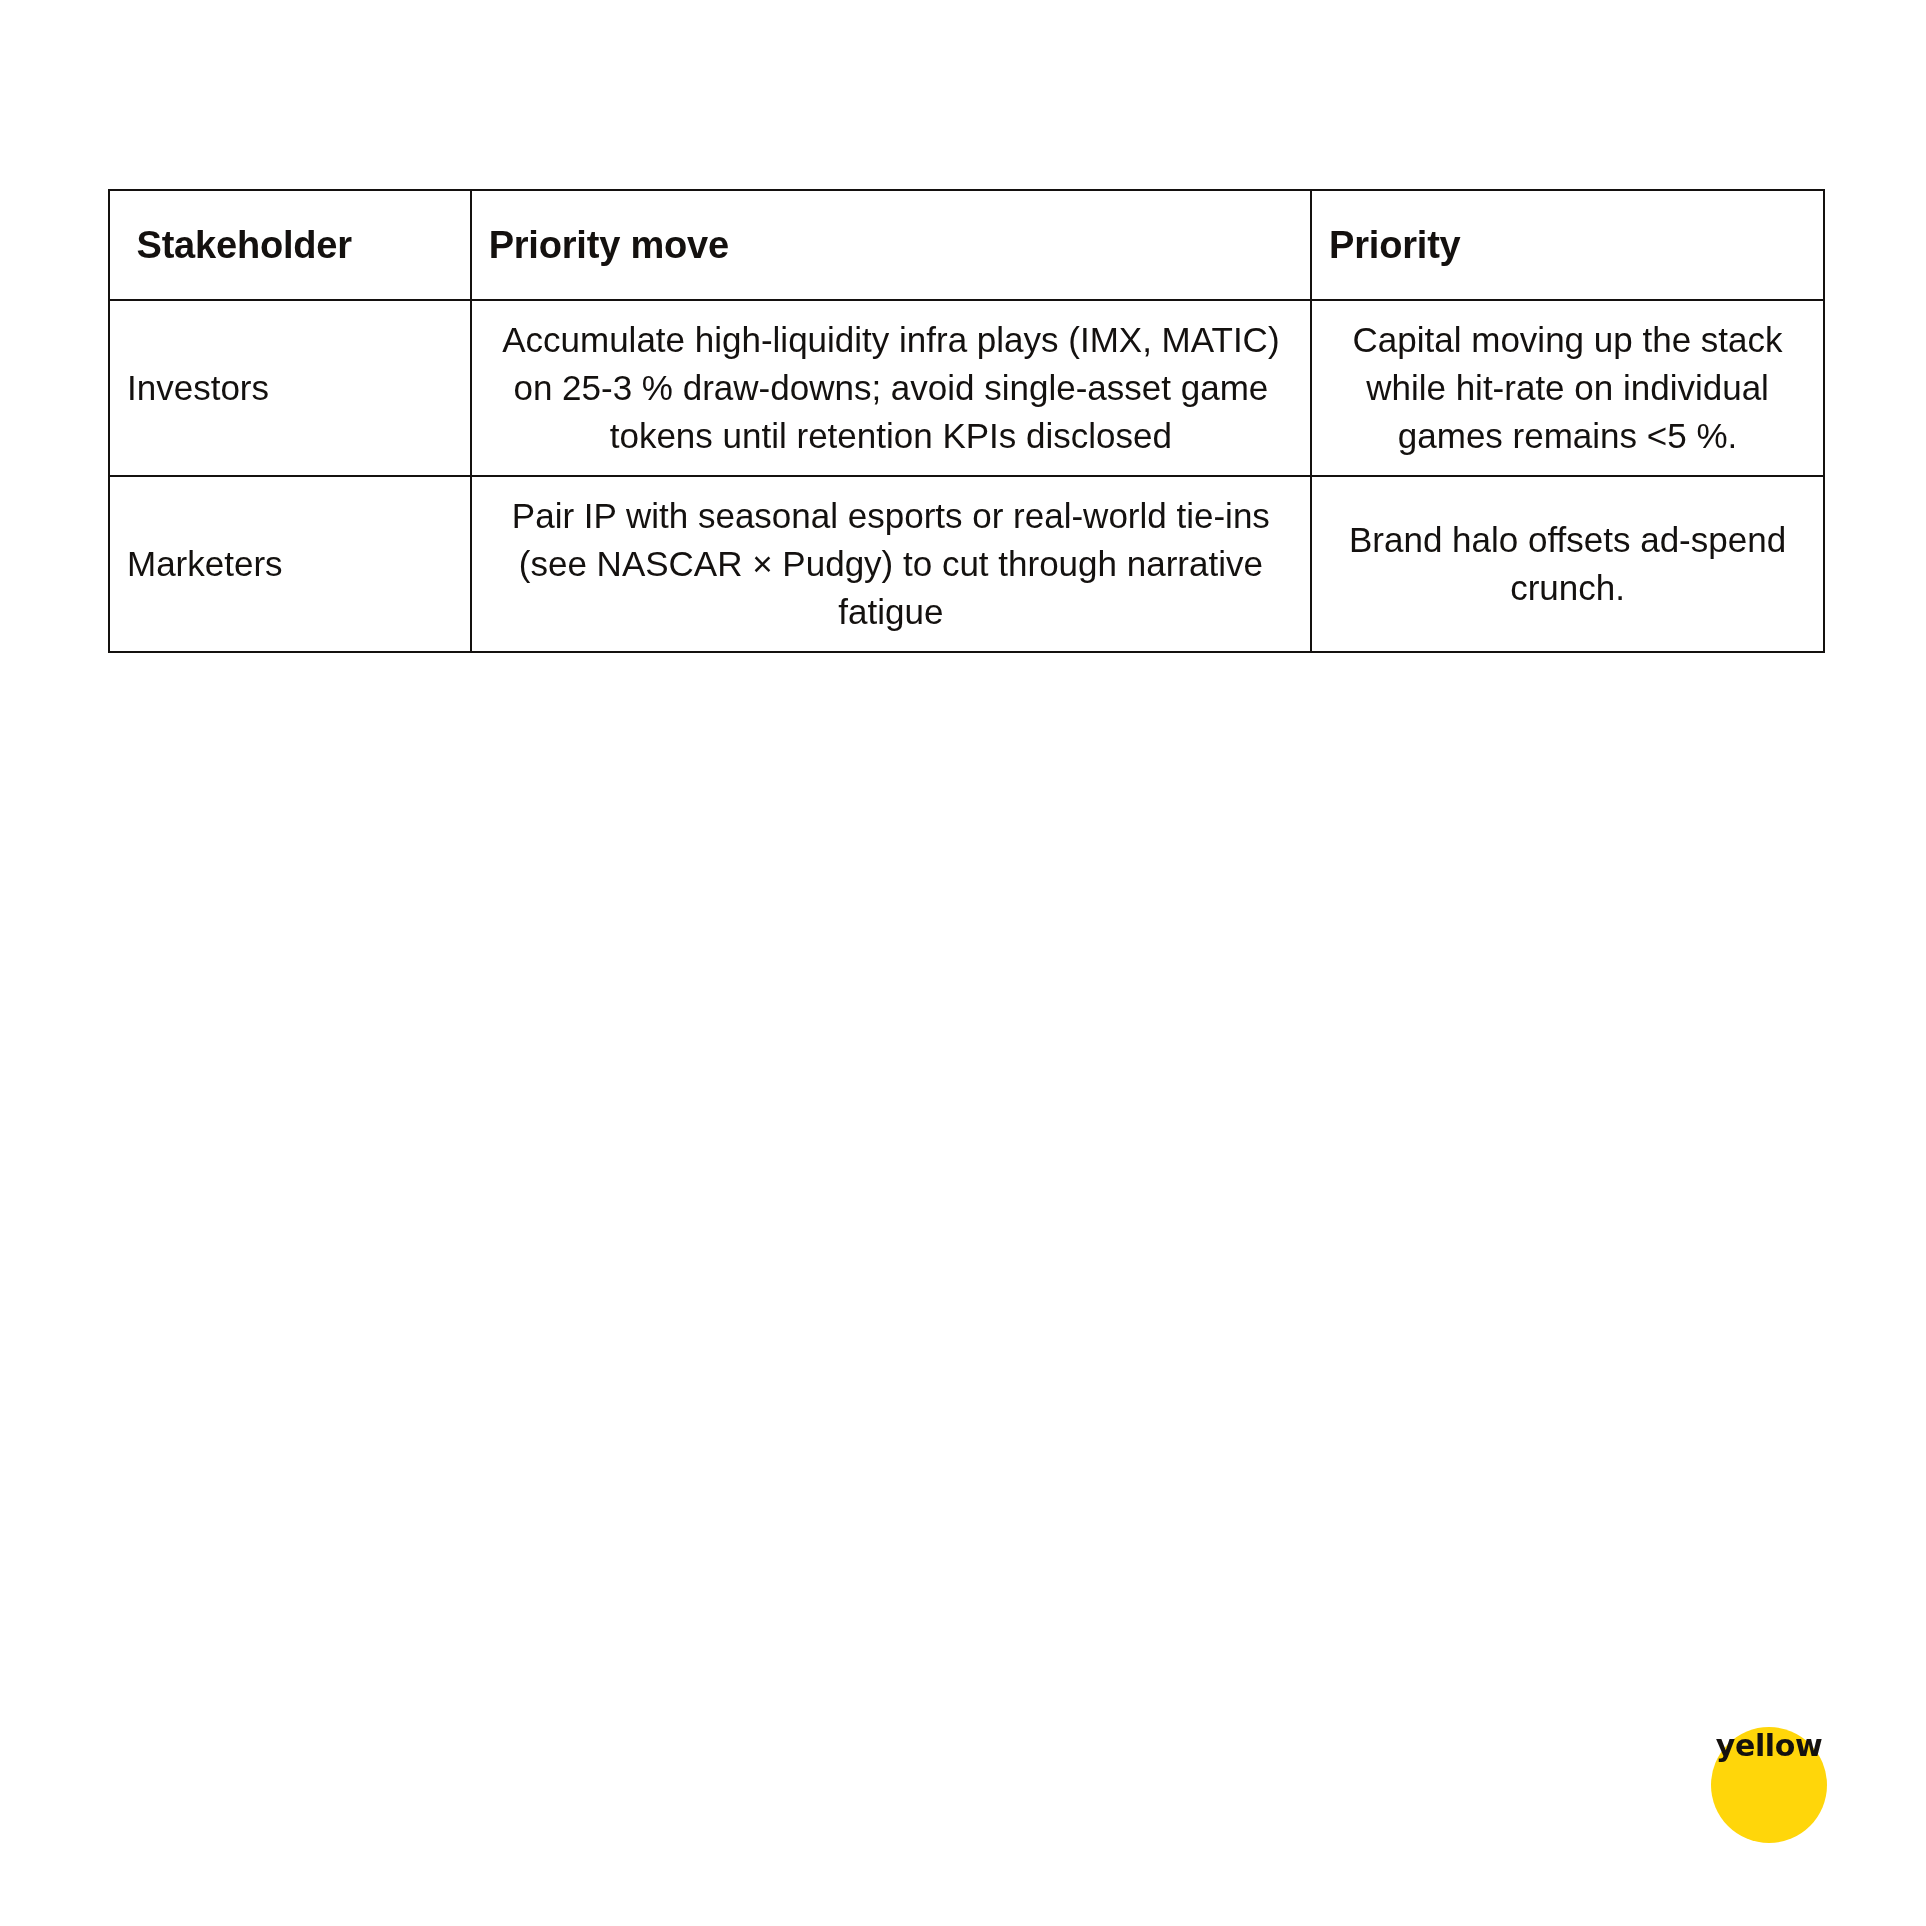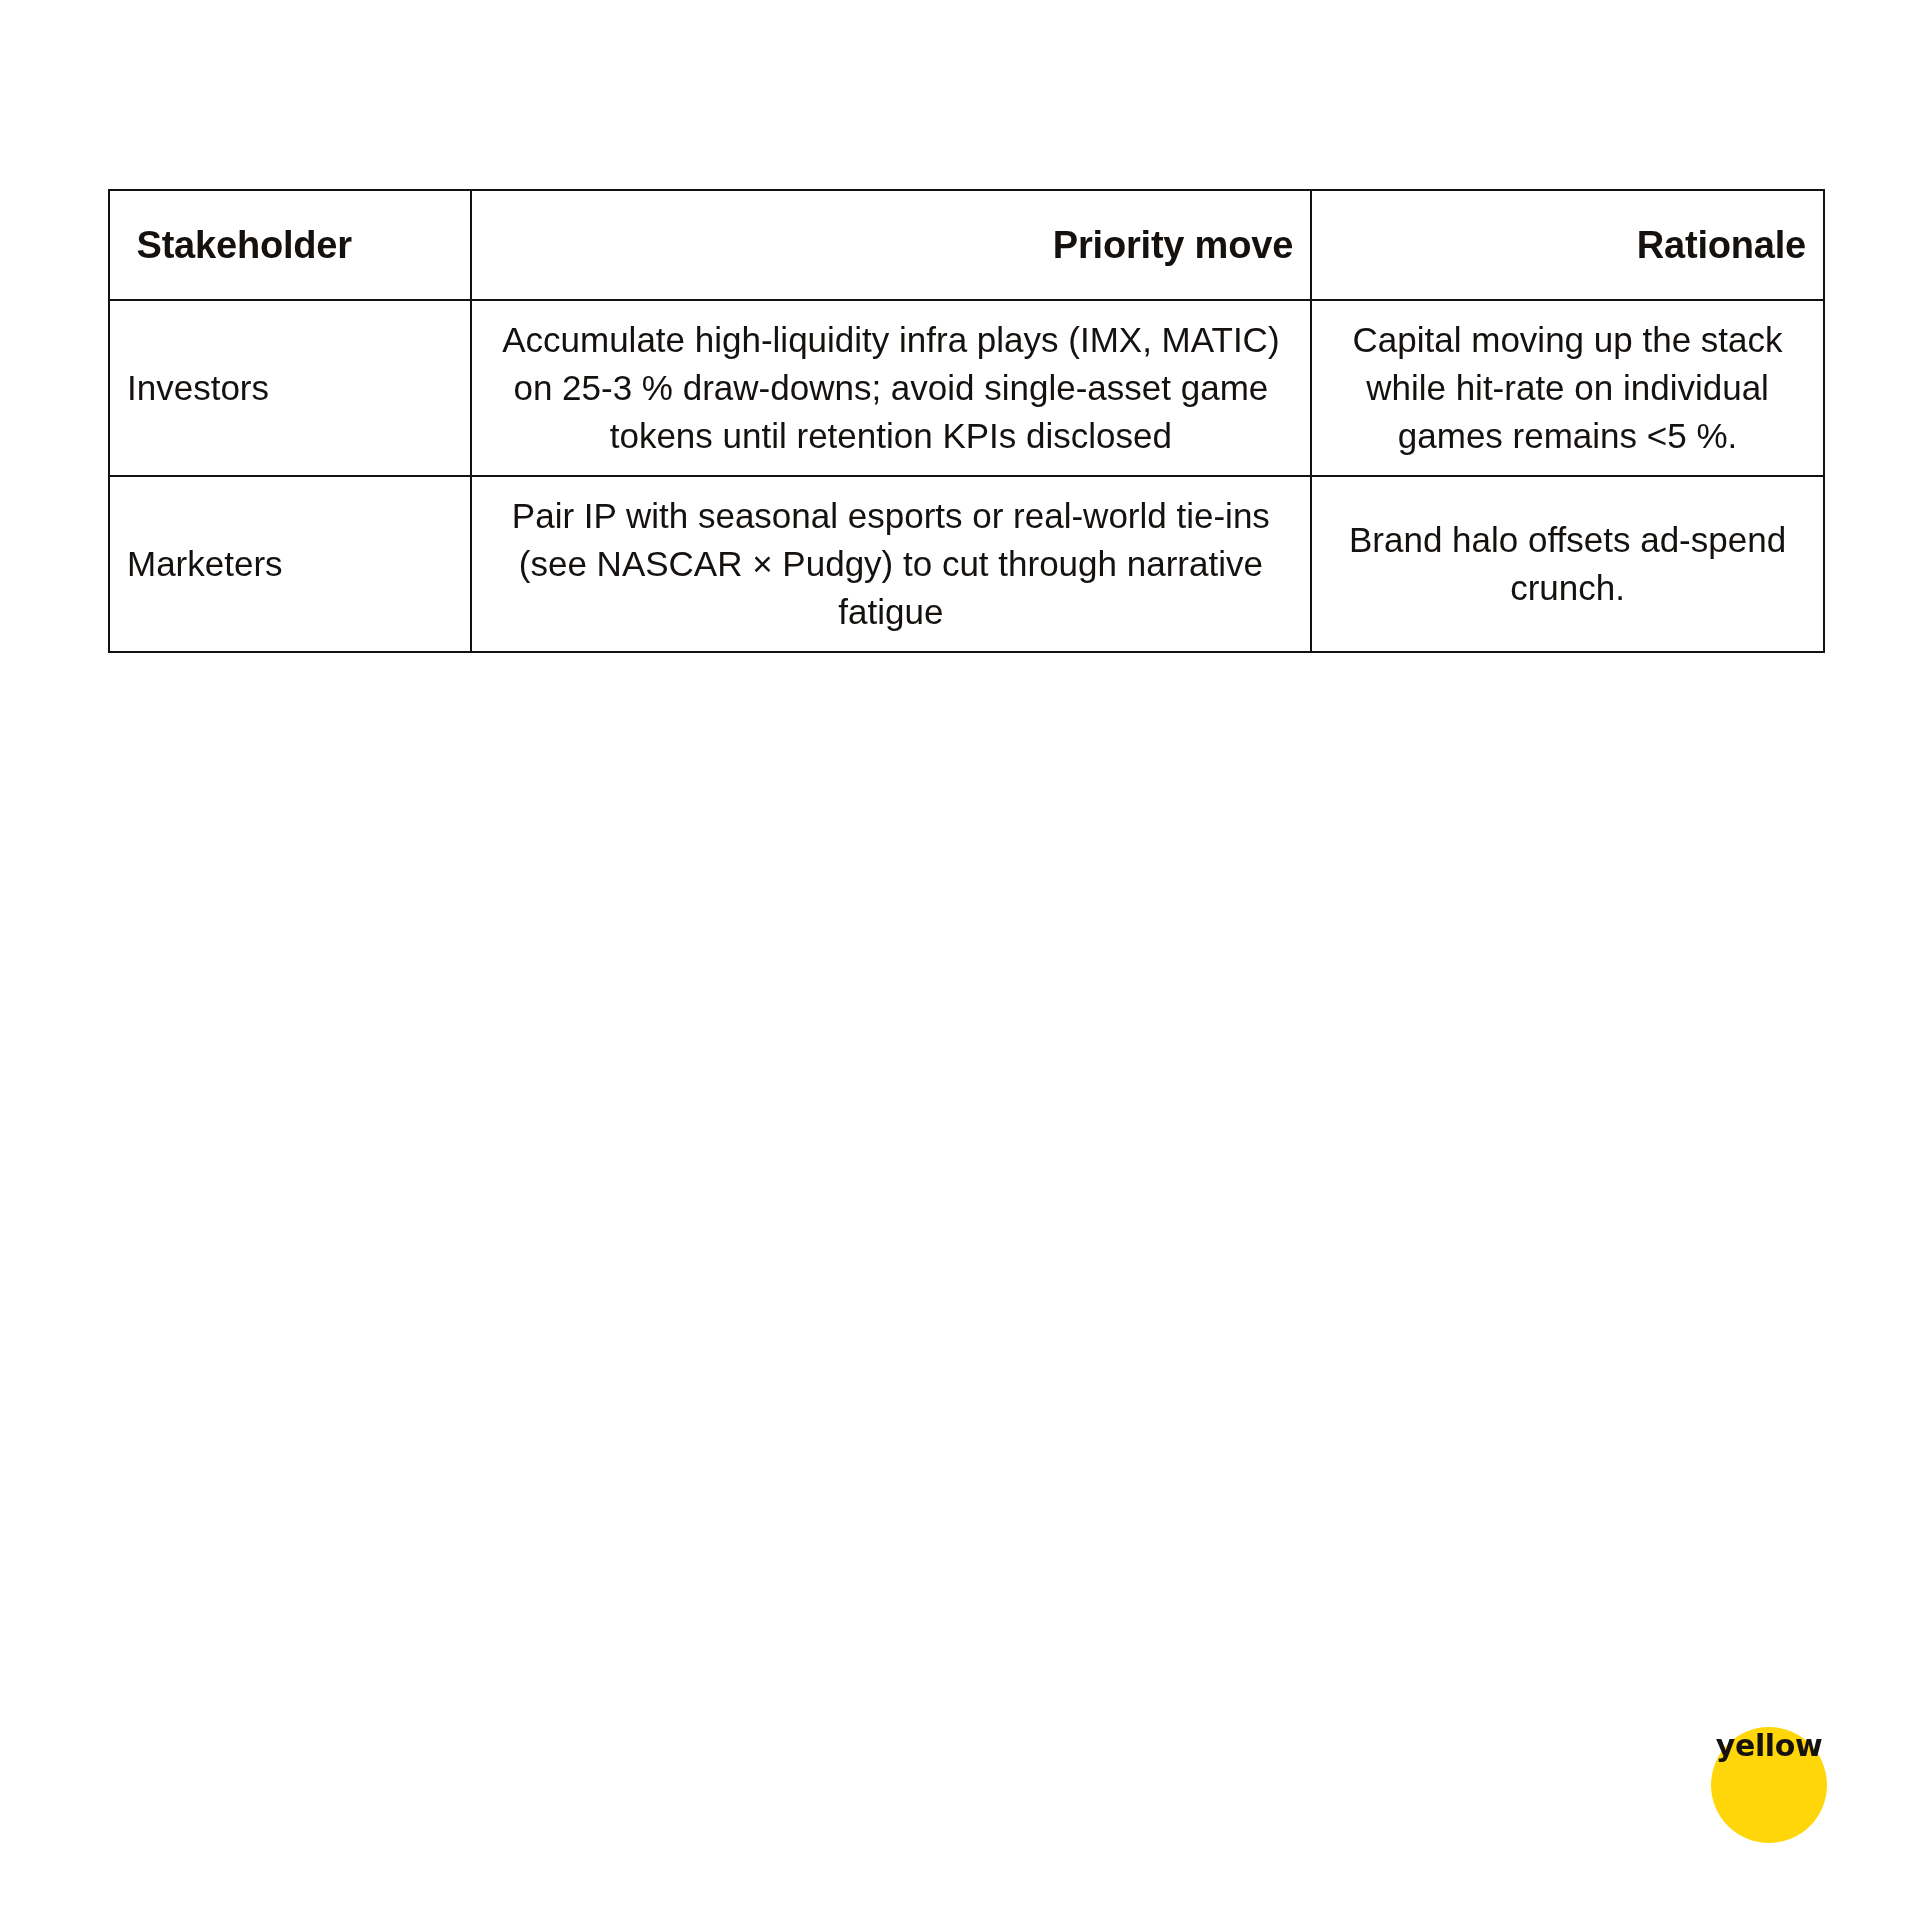--- a/index.html
+++ b/index.html
@@ -38,21 +38,21 @@
     padding: 14.4px 17px;
     line-height: 1.38;
   }
   col.c-stakeholder { width: 361px; }
   col.c-priority    { width: 839px; }
   col.c-rationale   { width: 512px; }
 
   table.matrix thead th {
     font-size: 38px;
     font-weight: 700;
-    text-align: right;
+    text-align: left;
     padding-top: 28px;
     padding-bottom: 28px;
     letter-spacing: -0.2px;
   }
   table.matrix thead th.th-stakeholder { text-align: left; padding-left: 26.5px; }
 
   td.stakeholder {
     font-size: 35px;
     font-weight: 400;
     text-align: left;
@@ -96,21 +96,21 @@
     <table class="matrix">
       <colgroup>
         <col class="c-stakeholder">
         <col class="c-priority">
         <col class="c-rationale">
       </colgroup>
       <thead>
         <tr>
           <th class="th-stakeholder">Stakeholder</th>
           <th>Priority move</th>
-          <th>Rationale</th>
+          <th>Priority</th>
         </tr>
       </thead>
       <tbody>
         <tr>
           <td class="stakeholder">Investors</td>
           <td class="priority">Accumulate high-liquidity infra plays (IMX, MATIC) on 25-3 % draw-downs; avoid single-asset game tokens until retention KPIs disclosed</td>
           <td class="rationale">Capital moving up the stack while hit-rate on individual games remains &lt;5 %.</td>
         </tr>
         <tr>
           <td class="stakeholder">Marketers</td>

